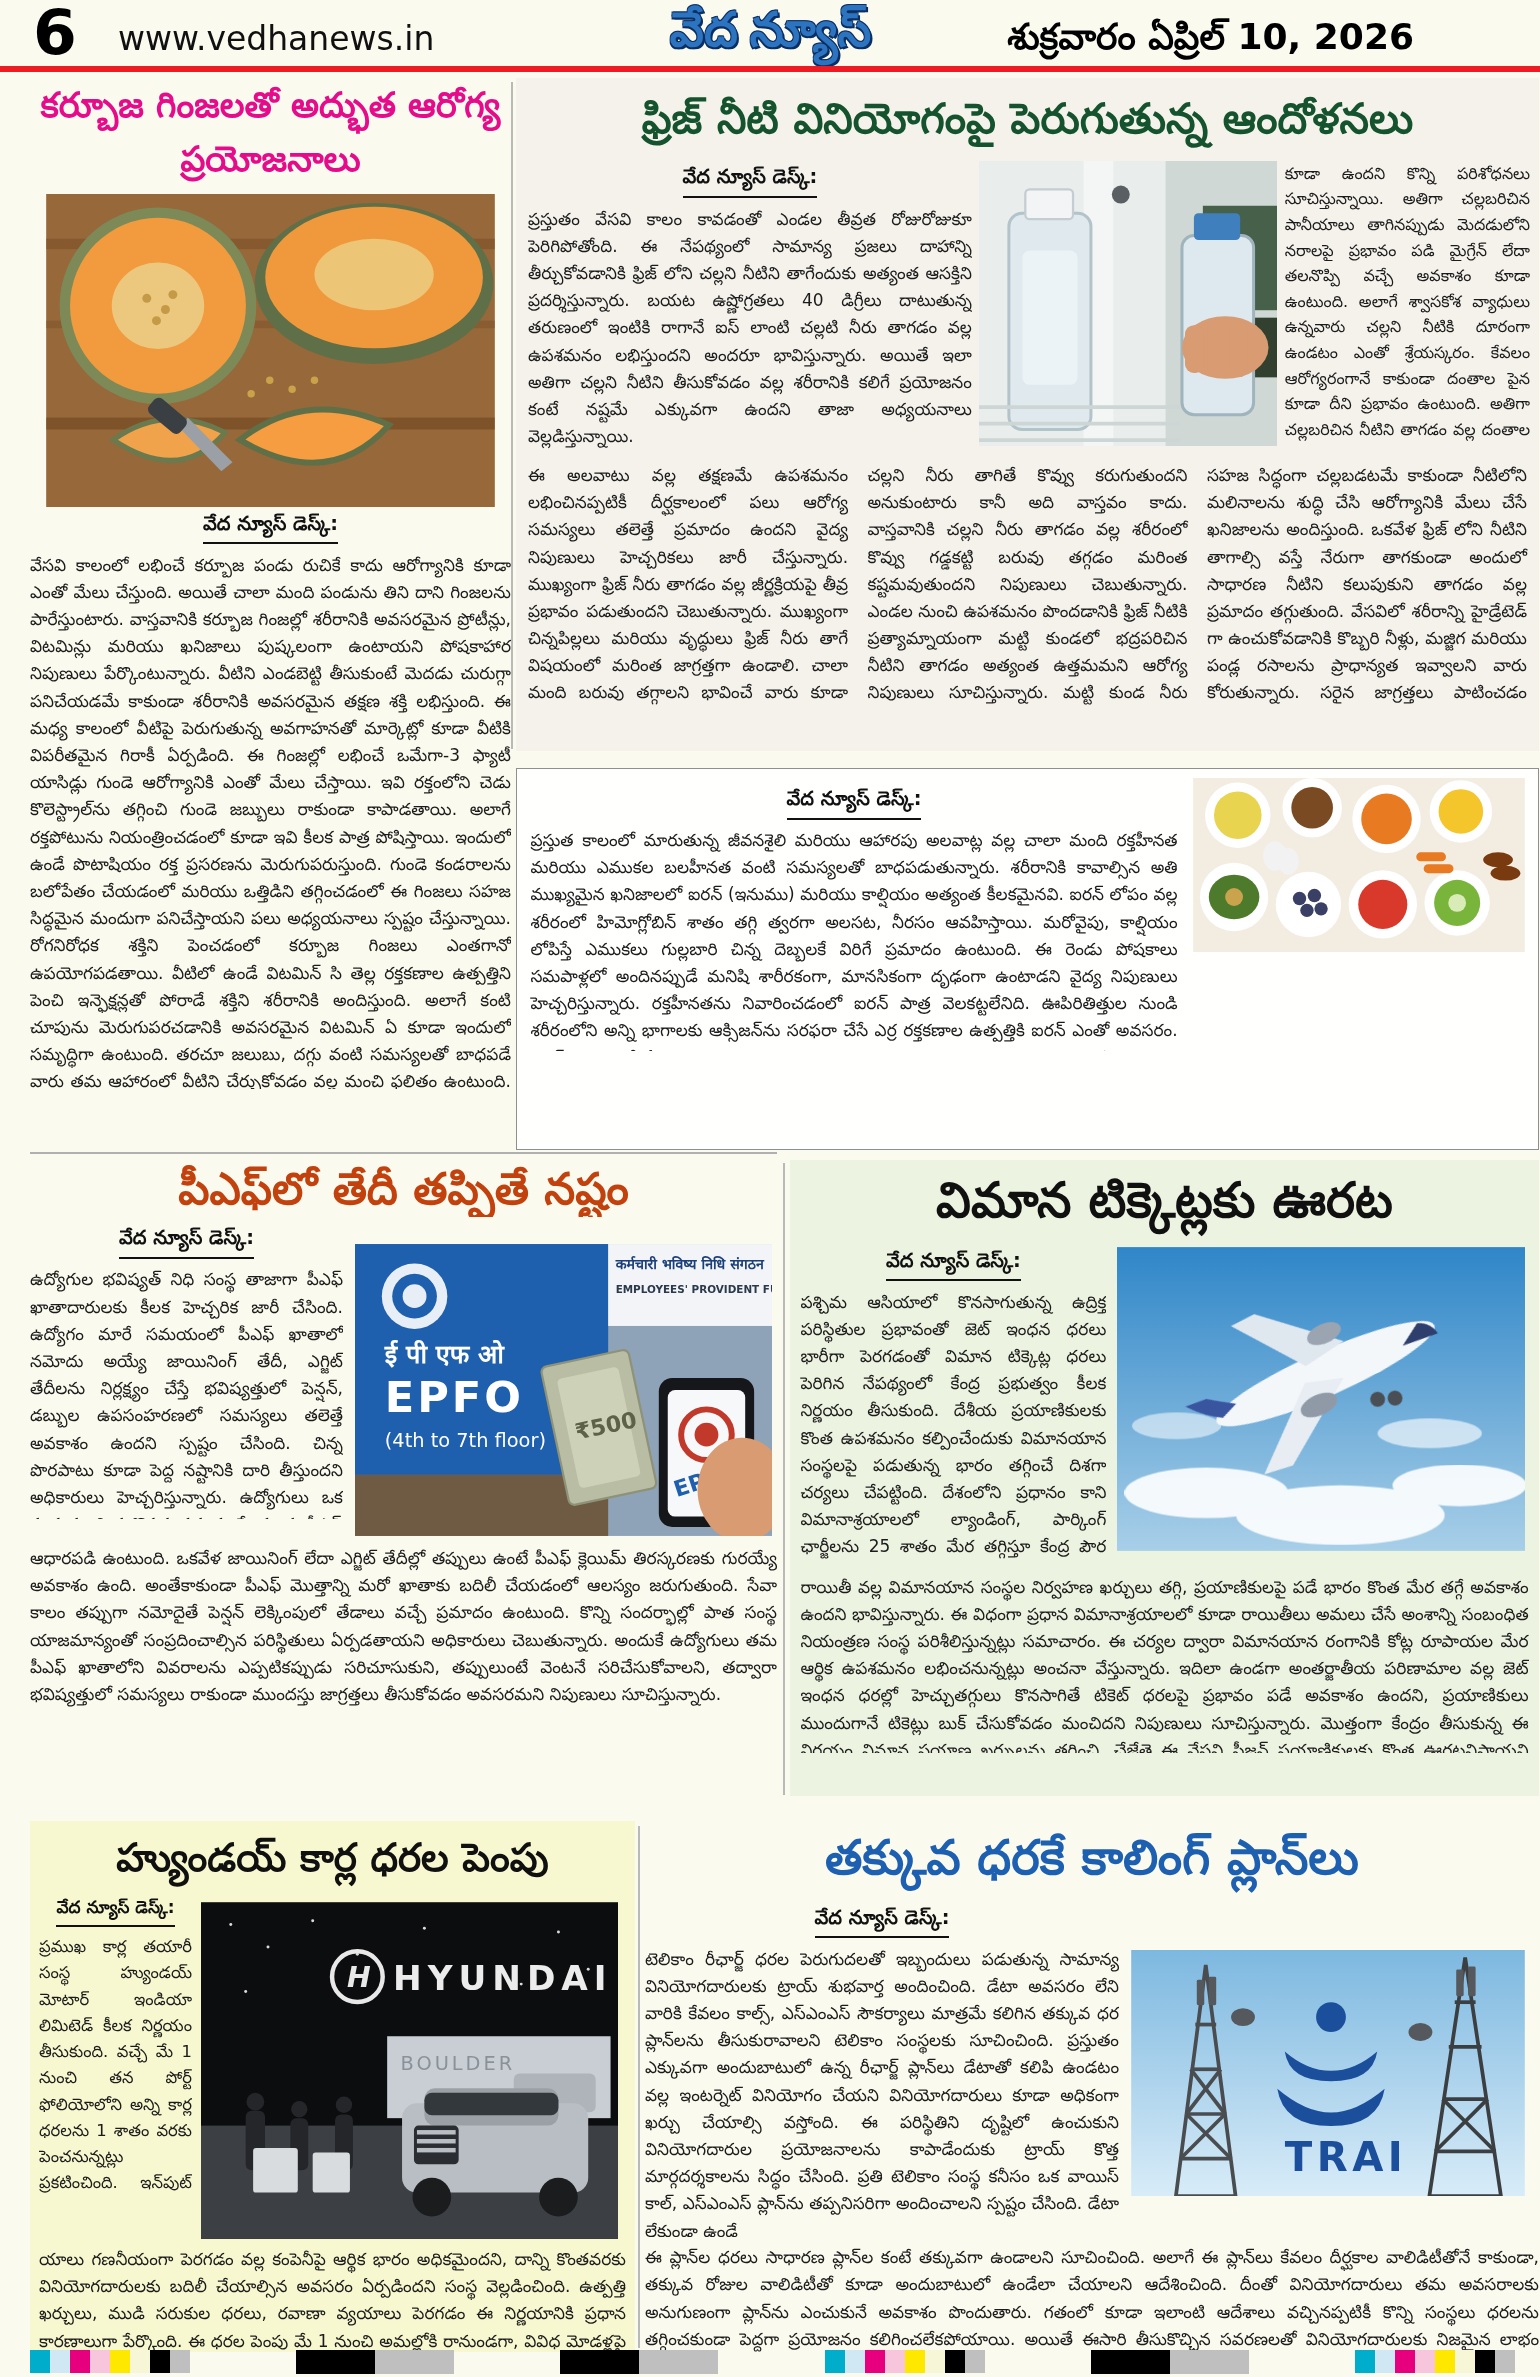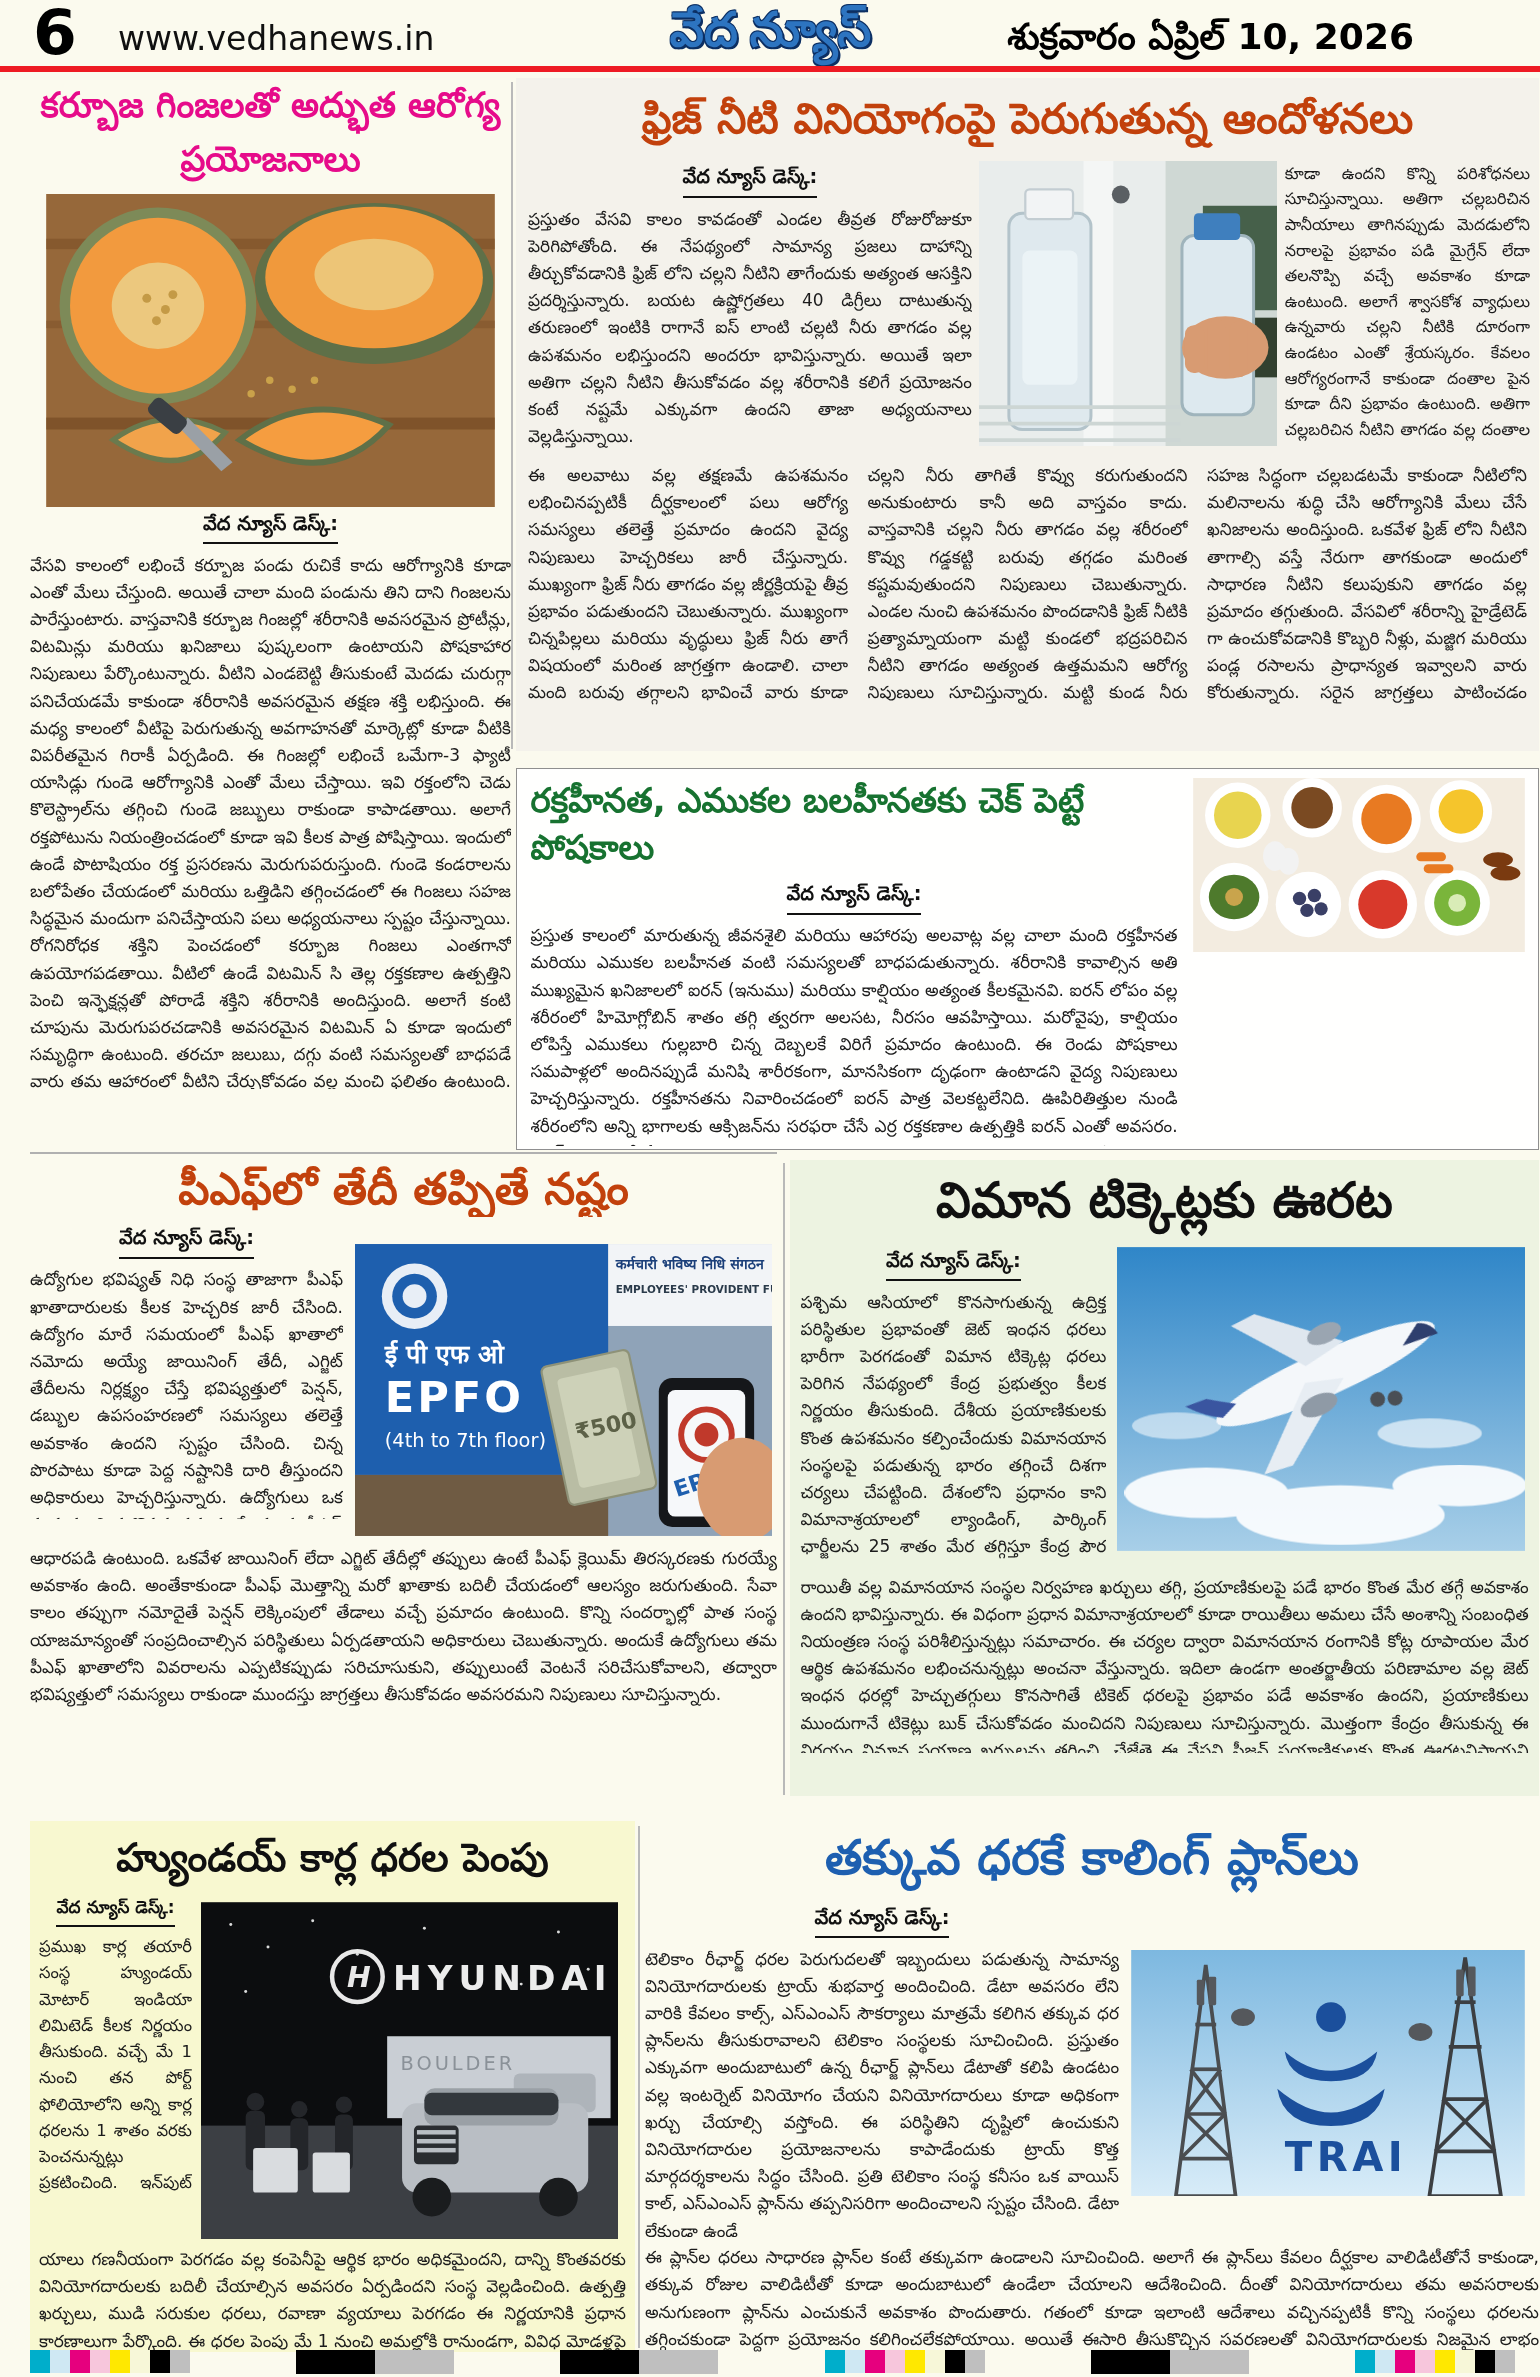--- a/index.html
+++ b/index.html
@@ -26,21 +26,21 @@
   .hline{position:absolute;height:1.5px;background:#b0b0b0;}
   .photo{overflow:hidden;}
   .photo svg{display:block;}
   
   #melon-art{position:absolute;left:30px;top:78px;width:481px;height:1072px;overflow:hidden;}
   #melon-art .headline{color:#e60b8a;font-size:35px;line-height:1.55;white-space:normal;text-align:center;}
   #melon-art .photo{width:449px;height:313px;margin:7.5px auto 3px auto;}
   
   #fridge-art{position:absolute;left:516px;top:78px;width:1023px;height:673px;
     background:#f4f2eb;overflow:hidden;}
-  #fridge-art .headline{color:#c2410c;font-size:42px;margin-top:16.4px;}
+  #fridge-art .headline{color:#14532d;font-size:42px;margin-top:16.4px;}
   .fr-grid{display:flex;gap:7.5px;padding:7.5px 9px 0 12px;}
   .fr-col1{width:447px;}
   .fr-photo{width:300px;height:285px;}
   .fr-col3{width:247px;font-size:16px;}
   .fr-cont{margin-top:10.4px;padding:0 12px;column-count:3;column-gap:19.4px;height:246px;}
   
   #strip-art{position:absolute;left:516px;top:768px;width:1023px;height:382px;
     background:#fffffe;border:1.5px solid #8f8f8f;box-sizing:border-box;
     padding:7.5px 13.4px;overflow:hidden;}
   #strip-art .photo{float:right;width:332px;height:174px;margin:1.5px 0 9px 15px;}
@@ -206,21 +206,20 @@
       <g fill="#f2f2f2">
           <ellipse cx="110" cy="105" rx="16" ry="20"></ellipse>
           <ellipse cx="128" cy="112" rx="14" ry="18"></ellipse>
         </g>
       <g fill="#7a3a10">
           <ellipse cx="410" cy="110" rx="20" ry="10"></ellipse>
           <ellipse cx="420" cy="128" rx="20" ry="10"></ellipse>
         </g>
     </svg>
   </div>
-  <div class="headline">రక్తహీనత, ఎముకల బలహీనతకు చెక్ పెట్టే పోషకాలు</div>
   <div class="byline-wrap"><span class="byline">వేద న్యూస్ డెస్క్:</span></div>
   <div class="bodytxt" style="font-size:17px;height:224px;">ప్రస్తుత కాలంలో మారుతున్న జీవనశైలి మరియు ఆహారపు అలవాట్ల వల్ల చాలా మంది రక్తహీనత మరియు ఎముకల బలహీనత వంటి సమస్యలతో బాధపడుతున్నారు. శరీరానికి కావాల్సిన అతి ముఖ్యమైన ఖనిజాలలో ఐరన్ (ఇనుము) మరియు కాల్షియం అత్యంత కీలకమైనవి. ఐరన్ లోపం వల్ల శరీరంలో హిమోగ్లోబిన్ శాతం తగ్గి త్వరగా అలసట, నీరసం ఆవహిస్తాయి. మరోవైపు, కాల్షియం లోపిస్తే ఎముకలు గుల్లబారి చిన్న దెబ్బలకే విరిగే ప్రమాదం ఉంటుంది. ఈ రెండు పోషకాలు సమపాళ్లలో అందినప్పుడే మనిషి శారీరకంగా, మానసికంగా దృఢంగా ఉంటాడని వైద్య నిపుణులు హెచ్చరిస్తున్నారు. రక్తహీనతను నివారించడంలో ఐరన్ పాత్ర వెలకట్టలేనిది. ఊపిరితిత్తుల నుండి శరీరంలోని అన్ని భాగాలకు ఆక్సిజన్‌ను సరఫరా చేసే ఎర్ర రక్తకణాల ఉత్పత్తికి ఐరన్ ఎంతో అవసరం. ఐరన్ తక్కువైతే ఏకాగ్రత తగ్గడం, జుట్టు రాలడం మరియు చర్మం పాలిపోవడం వంటి లక్షణాలు కనిపిస్తాయి. ముఖ్యంగా మహిళలు మరియు చిన్నపిల్లల్లో ఈ సమస్య అధికంగా కనిపిస్తోంది. దీనిని అధిగమించడానికి తోటకూర, పాలకూర వంటి ఆకుకూరలు, బెల్లం, వేరుశనగలు మరియు ఎండు ద్రాక్ష వంటి పదార్థాలను రోజూ తీసుకోవాలి. విటమిన్ సి అధికంగా ఉండే పండ్లతో కలిపి తీసుకుంటే ఐరన్ శరీరానికి బాగా అందుతుంది. పాలు, పెరుగు, చీజ్ వంటి డైరీ ఉత్పత్తుల్లో కాల్షియం పుష్కలంగా లభిస్తుంది. శరీరానికి కాల్షియం సరిగ్గా అందాలంటే విటమిన్ డి కూడా అవసరమని, అందుకోసం ప్రతిరోజూ కాసేపు సూర్యరశ్మి తగిలేలా చూసుకోవాలని వైద్యులు సూచిస్తున్నారు.</div>
 </div>
 
 <div class="hline" style="left:30px;top:1152px;width:747px;"></div>
 
 <div id="pf-art">
   <div class="headline">పీఎఫ్‌లో తేదీ తప్పితే నష్టం</div>
   <div class="pf-row">
     <div class="pf-col">

